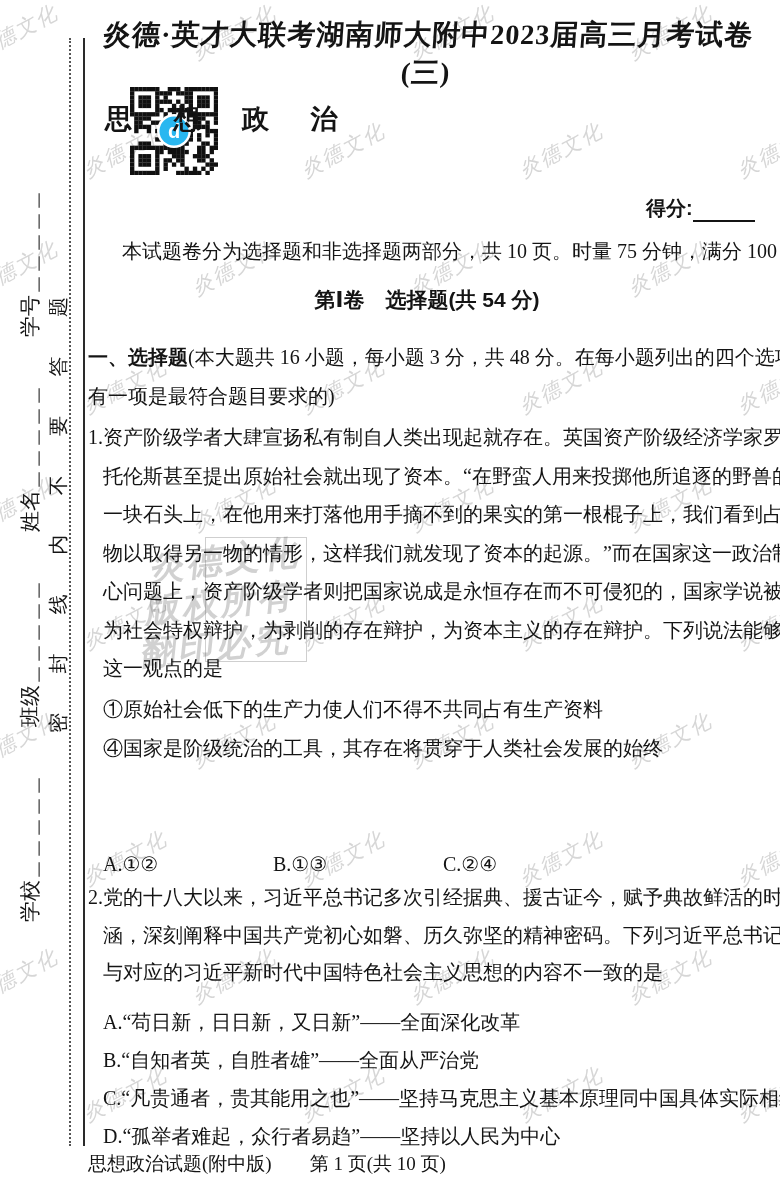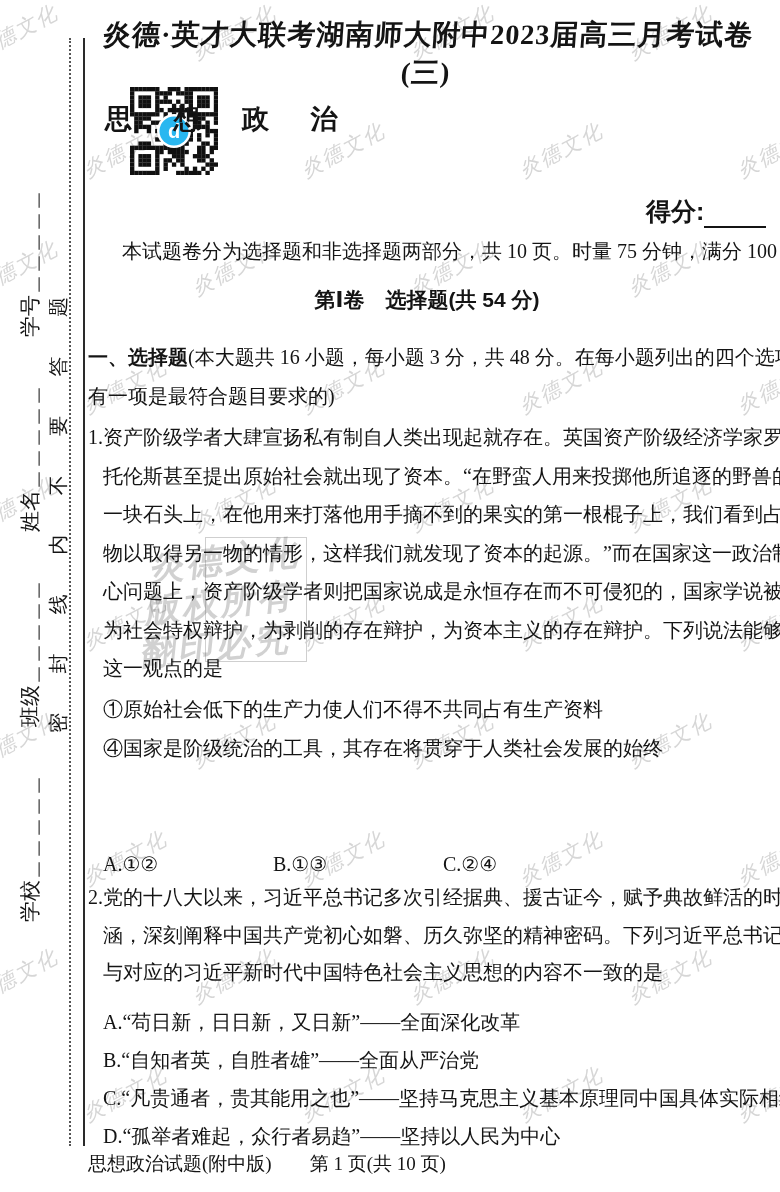--- a/index.html
+++ b/index.html
@@ -28,21 +28,21 @@
   .seal-text{position:absolute;left:45px;top:733px;transform:rotate(-90deg);
       transform-origin:0 0;width:436px;display:flex;justify-content:space-between;
       font-size:20px;z-index:2;}
   
   .title{position:absolute;left:88px;top:16px;width:678px;text-align:center;
       font-size:28px;font-weight:bold;letter-spacing:1px;transform:skewX(-4deg);z-index:1;}
   .qr{position:absolute;left:130px;top:87px;width:88px;height:88px;z-index:1;}
   .subject{position:absolute;left:88px;top:101px;width:678px;text-align:left;
       font-size:27px;font-weight:bold;letter-spacing:17px;text-indent:17px;
       font-family:"Liberation Sans","DejaVu Sans",sans-serif;z-index:1;}
-  .score{position:absolute;left:646px;top:195px;font-size:25px;font-weight:bold;
+  .score{position:absolute;left:646px;top:195px;font-size:20px;font-weight:bold;
       font-family:"Liberation Sans","DejaVu Sans",sans-serif;z-index:1;}
   .score-blank{display:inline-block;width:62px;height:18px;
       border-bottom:2px solid #141414;vertical-align:bottom;}
   
   .intro{position:absolute;left:122px;top:238px;font-size:20px;white-space:nowrap;z-index:1;}
   .part-heading{position:absolute;left:88px;top:286px;width:678px;text-align:center;
       font-size:21px;font-weight:bold;
       font-family:"Liberation Sans","DejaVu Sans",sans-serif;z-index:1;}
   .sec-heading{position:absolute;left:88px;top:338px;font-size:20px;line-height:40px;
       white-space:nowrap;z-index:1;}

